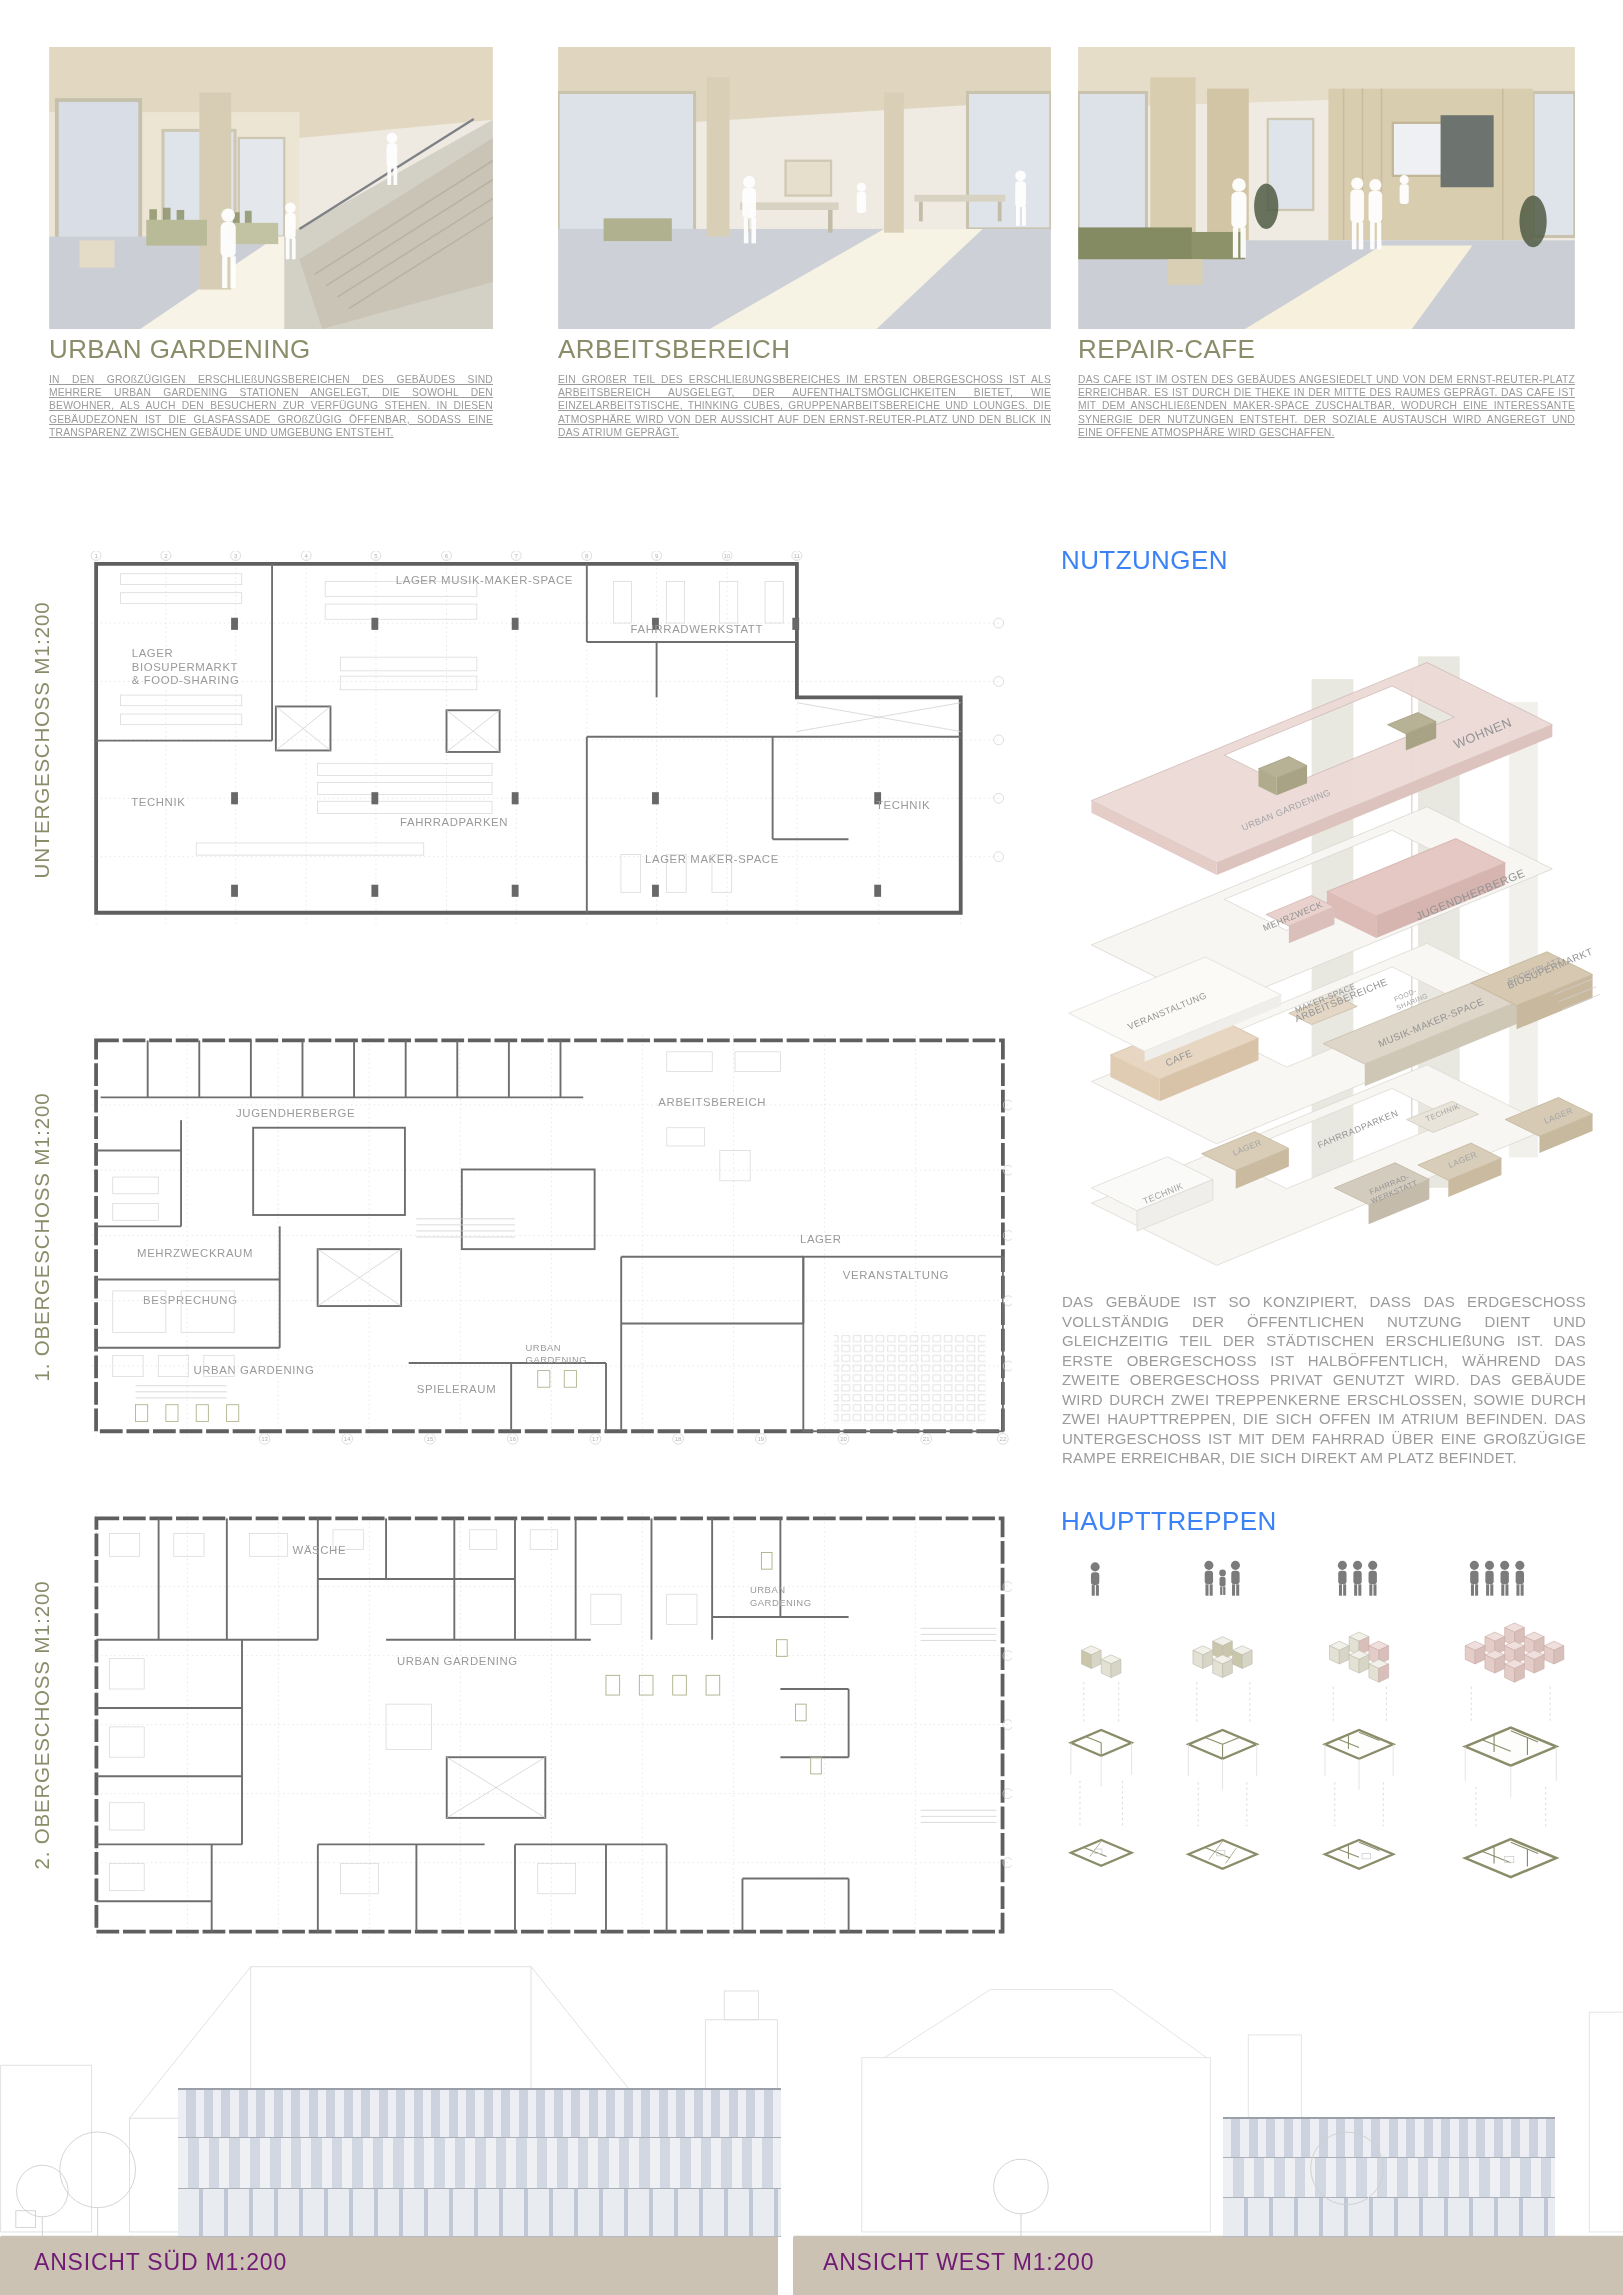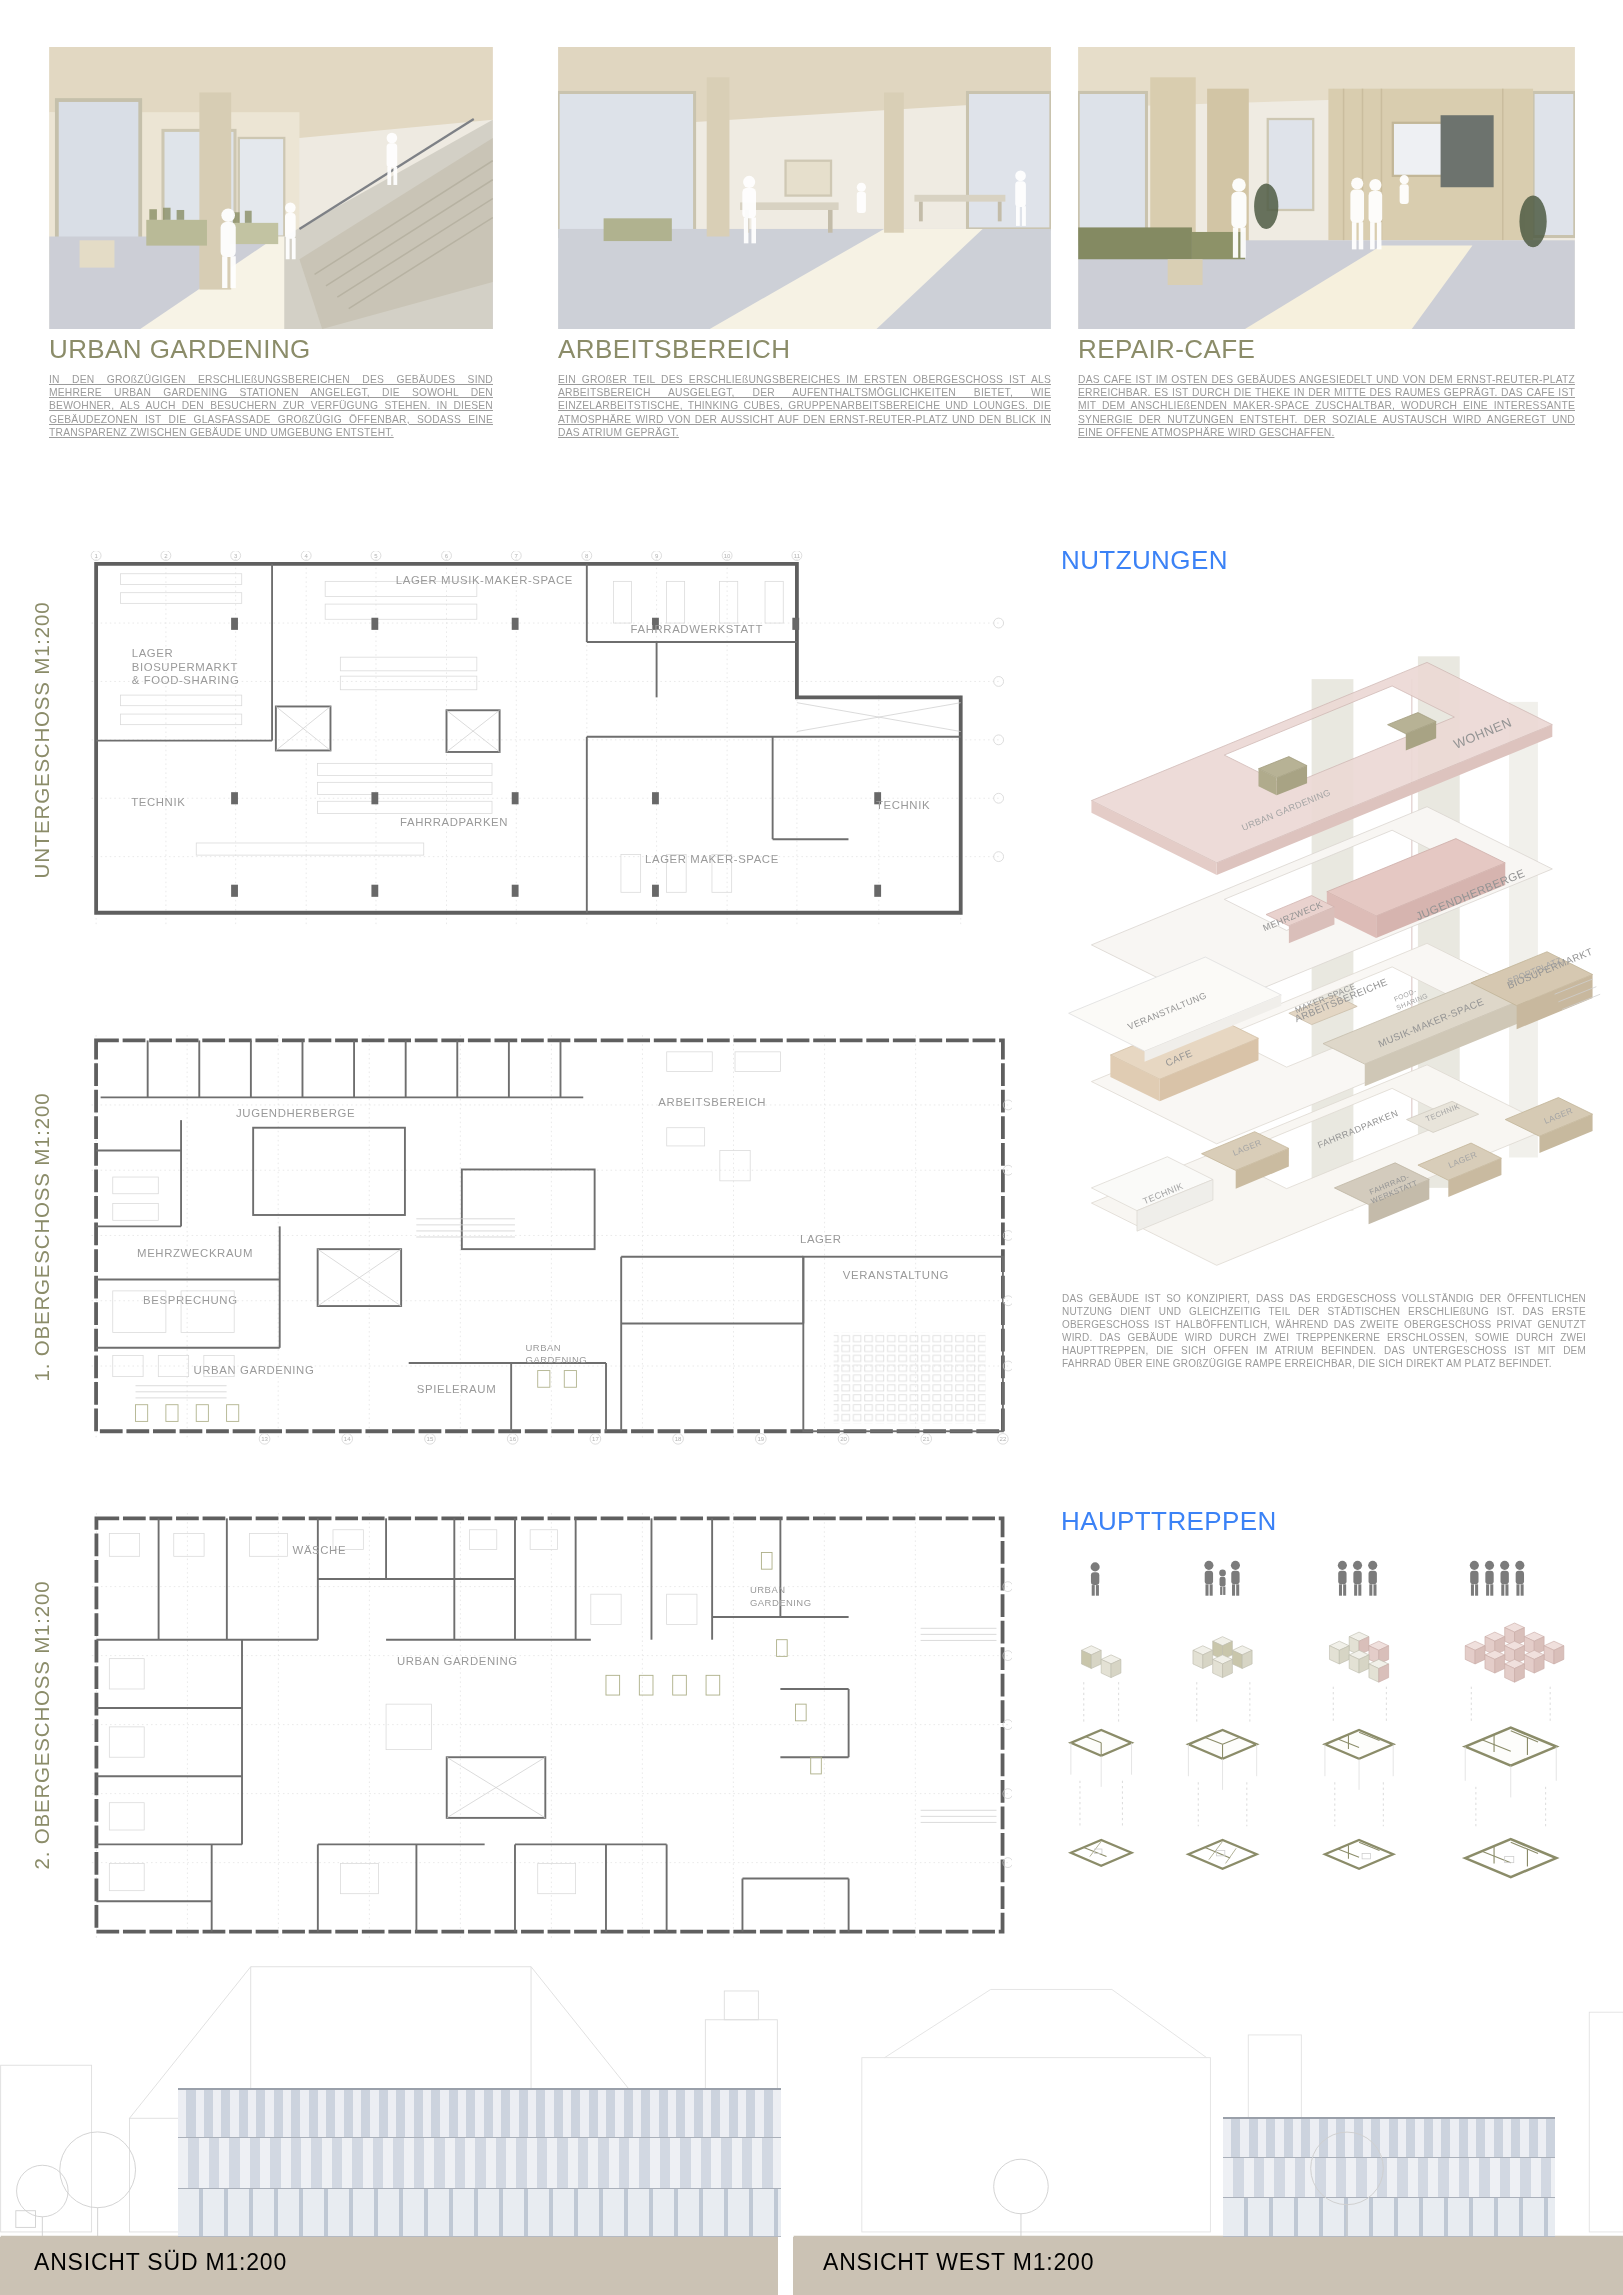--- a/index.html
+++ b/index.html
@@ -25,32 +25,32 @@
   .gridln{fill:none;stroke:#e2e2e2;stroke-width:1;stroke-dasharray:2 4;}
   .lbl{fill:#9a9a9a;font-size:15px;letter-spacing:.8px;}
   .lbls{fill:#9a9a9a;font-size:12.5px;letter-spacing:.6px;}
   .bub{fill:none;stroke:#d2d2d2;stroke-width:1;}
   .bubt{fill:#b3b3b3;font-size:8px;text-anchor:middle;}
   .colm{fill:#686868;}
   .axlbl{fill:#949494;letter-spacing:.6px;}
   .axlbl2{fill:#a5a5a5;letter-spacing:.5px;}
   
   .big-title{position:absolute;font-size:26px;color:#3b82f6;letter-spacing:0.4px;}
-  p.body-right{position:absolute;margin:0;font-size:10px;line-height:1.3;color:#9b9b9b;
+  p.body-right{position:absolute;margin:0;font-size:15px;line-height:1.3;color:#9b9b9b;
         text-align:justify;letter-spacing:0.2px;}
   
   .facade{position:absolute;display:flex;flex-direction:column;border-top:2.3px solid #9aa0aa;}
   .facade .b1{background:repeating-linear-gradient(90deg,#eceef3 0 8.3px,#ccd3de 8.3px 17.5px);
         border-bottom:1.5px solid #aab0ba;}
   .facade .b2{background:repeating-linear-gradient(90deg,#eef0f4 0 10px,#d2d8e2 10px 20.5px);
         border-bottom:1.5px solid #aab0ba;}
   .facade .b3{background:repeating-linear-gradient(90deg,#e8ecf1 0 21px,#bfc8d4 21px 25px);
         border-bottom:1.5px solid #b4b9c2;}
   .footer-bar{position:absolute;top:2237px;height:58px;background:#cbc2b4;}
-  .footer-label{position:absolute;top:12px;font-size:23px;color:#000000;letter-spacing:0.8px;}
+  .footer-label{position:absolute;top:12px;font-size:23px;color:#701a75;letter-spacing:0.8px;}
 </style>
 </head>
 <body>
 
 <div class="page">
 
 
   <div class="render" style="left:49px;top:47px;width:444px;height:282px;">
     <svg width="444" height="282" viewBox="0 0 585 372">
       <rect width="585" height="372" fill="#eeeae1"></rect>

